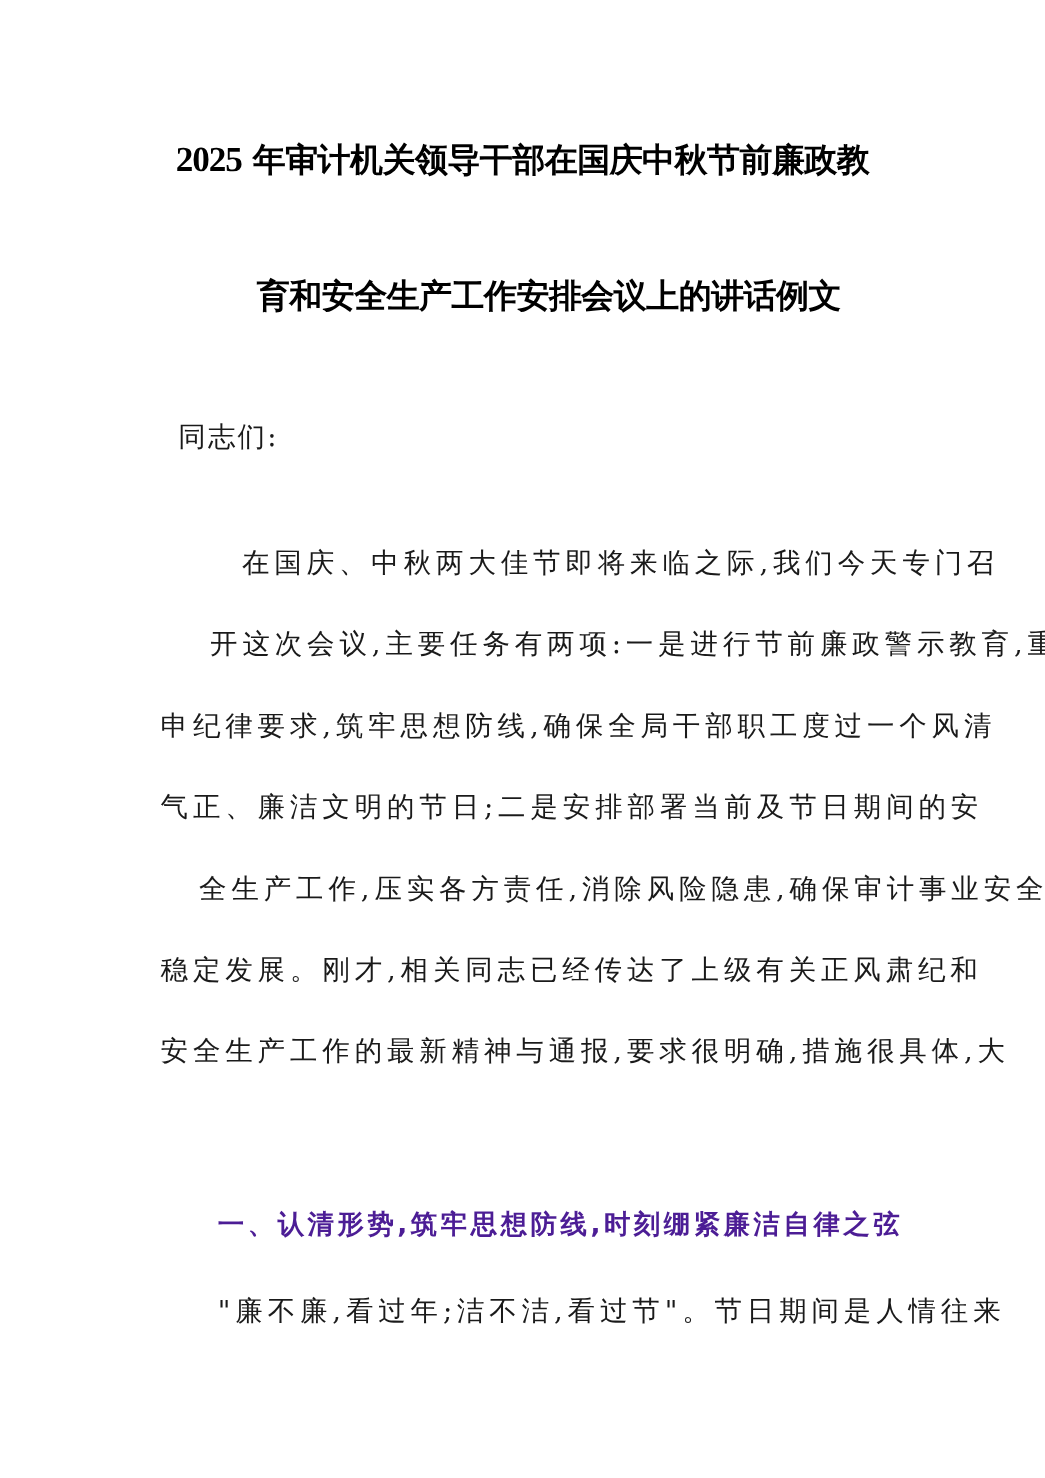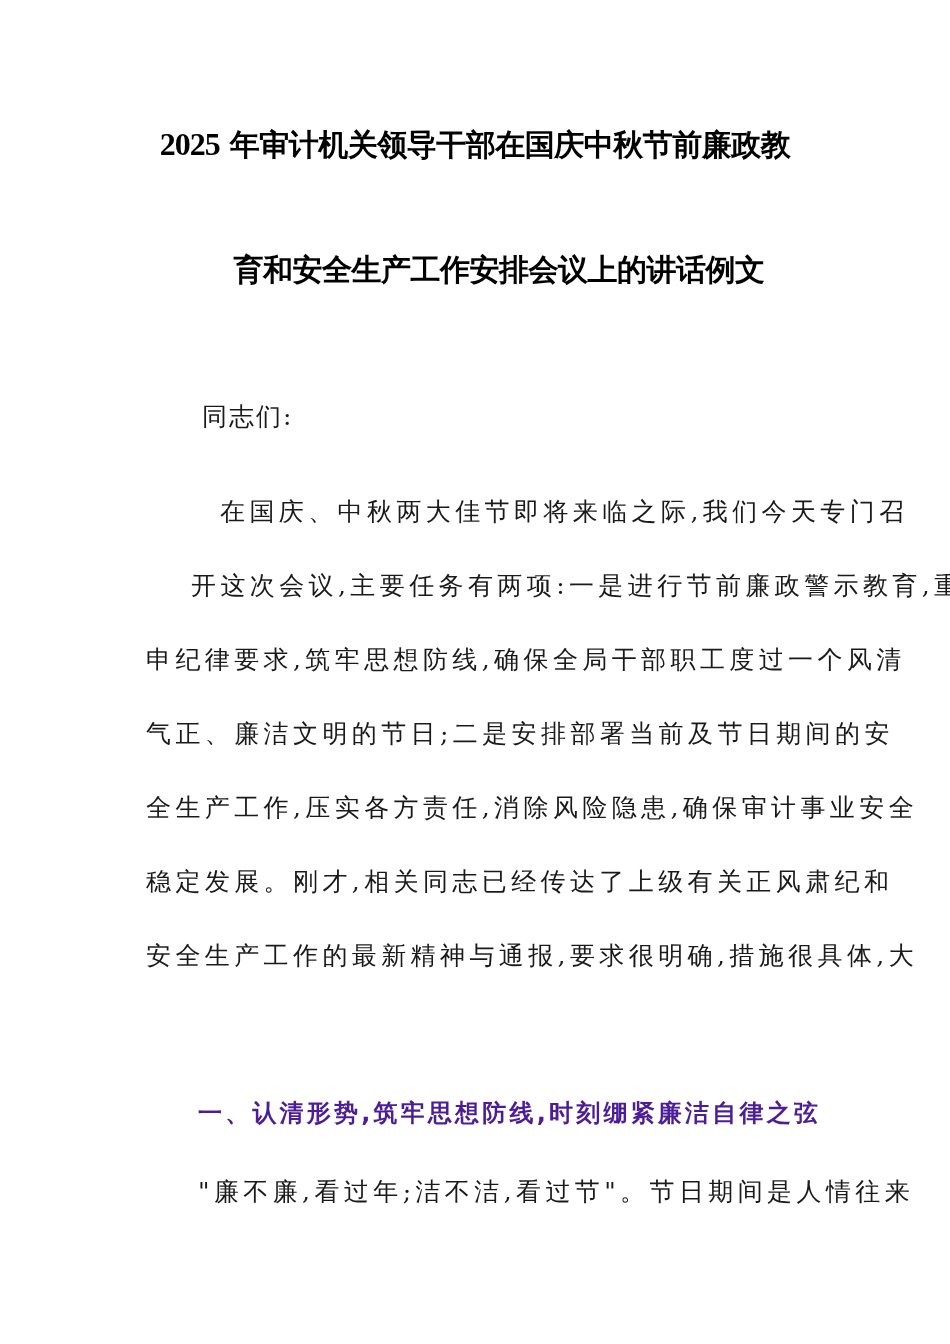--- a/index.html
+++ b/index.html
@@ -74,27 +74,27 @@
   </style>
 </head>
 <body>
 
 <div class="page">
 
   <div class="title-line t1"><span class="year">2025</span><span> 年审计机关领导干部在国庆中秋节前廉政教</span></div>
 
   <div class="title-line t2">育和安全生产工作安排会议上的讲话例文</div>
 
-  <div class="body-line salutation" style="top:400px;margin-left:40px;">同志们:</div>
+  <div class="body-line salutation" style="top:380px;">同志们:</div>
 
   <div class="body-line indent" style="top:495px;margin-left:22px;">在国庆、中秋两大佳节即将来临之际,我们今天专门召</div>
   <div class="body-line" style="top:569px;margin-left:45px;">开这次会议,主要任务有两项:一是进行节前廉政警示教育,重</div>
   <div class="body-line" style="top:643px;">申纪律要求,筑牢思想防线,确保全局干部职工度过一个风清</div>
   <div class="body-line" style="top:717px;">气正、廉洁文明的节日;二是安排部署当前及节日期间的安</div>
-  <div class="body-line" style="top:791px;">全生产工作,压实各方责任,消除风险隐患,确保审计事业安全</div>
+  <div class="body-line" style="top:791px;margin-left:35px;">全生产工作,压实各方责任,消除风险隐患,确保审计事业安全</div>
   <div class="body-line" style="top:865px;">稳定发展。刚才,相关同志已经传达了上级有关正风肃纪和</div>
   <div class="body-line" style="top:939px;">安全生产工作的最新精神与通报,要求很明确,措施很具体,大</div>
 
   <div class="heading-line" style="top:1096px;">一、认清形势,筑牢思想防线,时刻绷紧廉洁自律之弦</div>
 
   <div class="body-line indent" style="top:1175px;">"廉不廉,看过年;洁不洁,看过节"。节日期间是人情往来</div>
 
 </div>
 
 </body></html>

